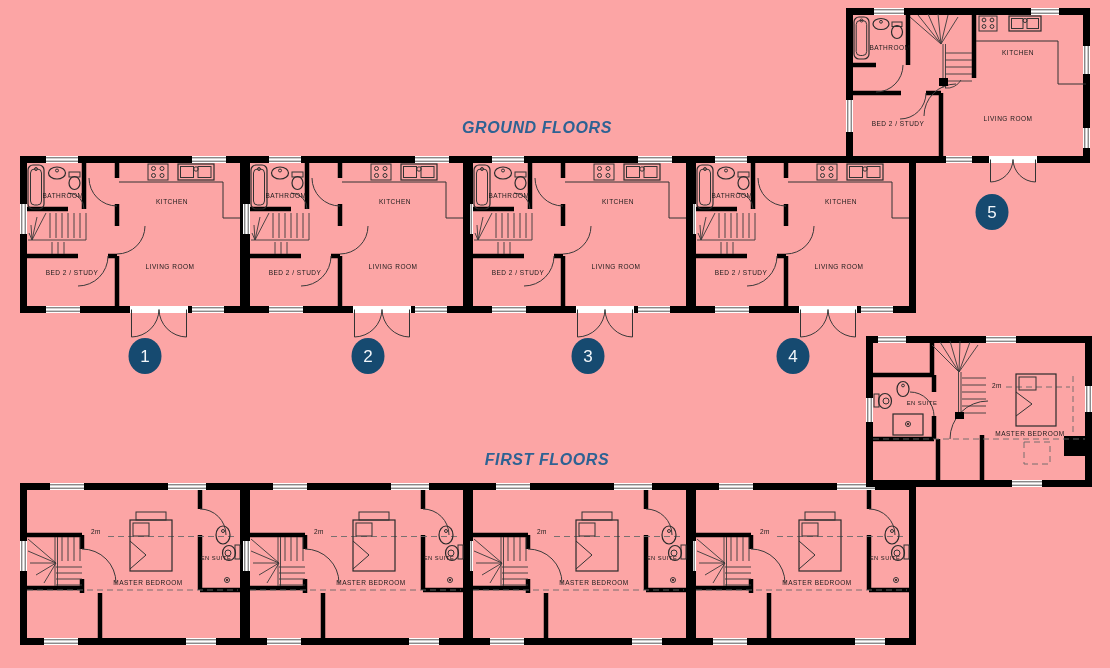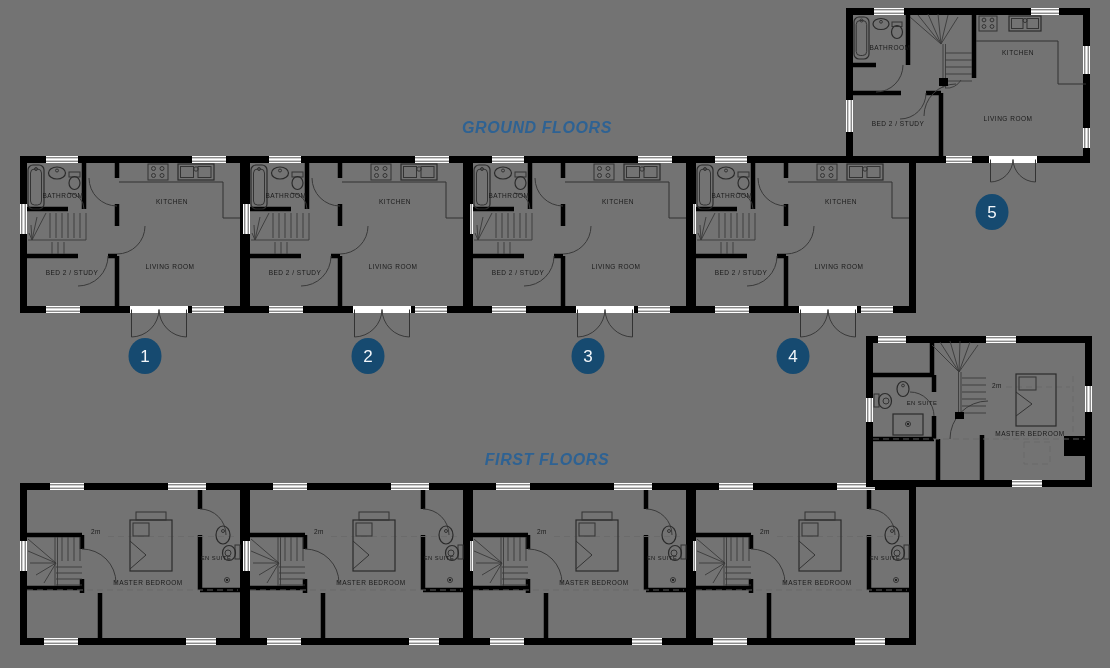--- a/index.html
+++ b/index.html
@@ -1,16 +1,16 @@
 <!DOCTYPE html>
 <html><head>
 <meta charset="utf-8">
 <style>
   html,body{margin:0;padding:0;background:#ffffff;}
-  .stage{position:relative;width:1110px;height:668px;background:#737373;overflow:hidden;}
+  .stage{position:relative;width:1110px;height:668px;background:#fca5a5;overflow:hidden;}
   svg{display:block;}
   .owall{fill:none;stroke:#000000;stroke-width:7;}
   .iwall{stroke:#000000;stroke-width:4.5;stroke-linecap:butt;fill:none;}
   .thin{fill:none;stroke:#333333;stroke-width:1;}
   .thin12{fill:none;stroke:#2b2b2b;stroke-width:1.2;}
   .winfill{fill:#ffffff;stroke:none;}
   .winline{stroke:#444444;stroke-width:0.9;}
   .arc{fill:none;stroke:#3a3a3a;stroke-width:1;}
   .dash{fill:none;stroke:#6a6a6a;stroke-width:0.9;stroke-dasharray:6 4;}
   .stair{stroke:#3a3a3a;stroke-width:0.9;fill:none;}

